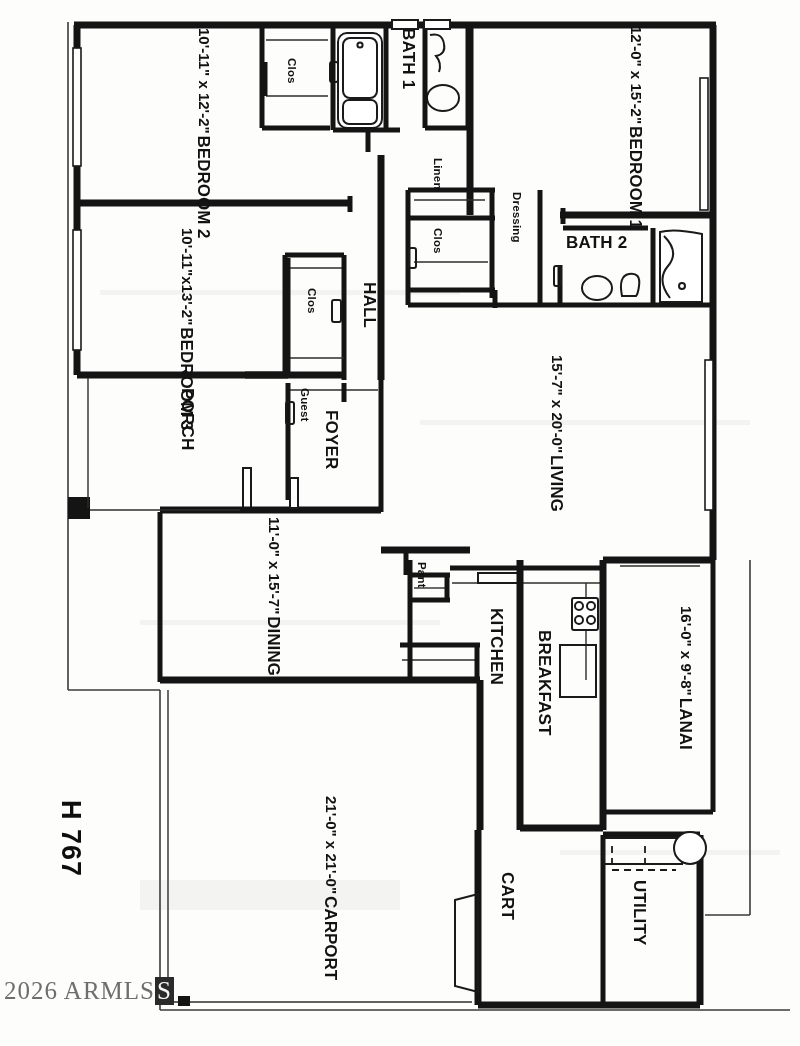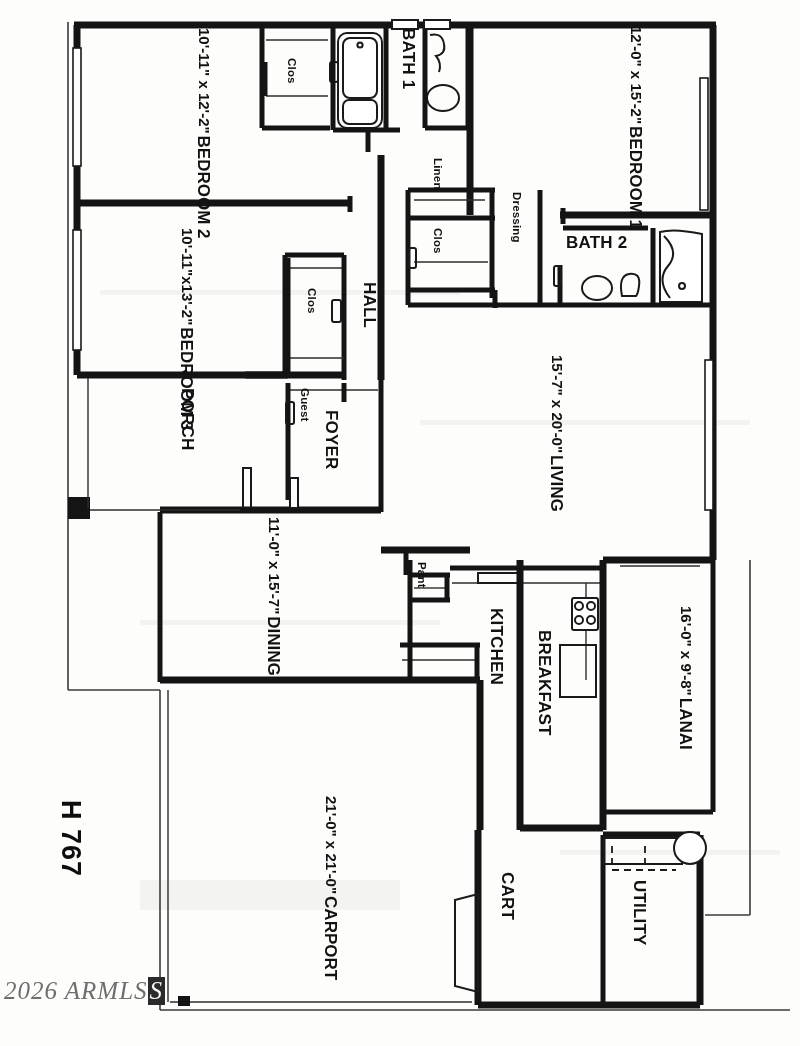--- a/index.html
+++ b/index.html
@@ -76,21 +76,20 @@
   }
   #watermark {
     position: absolute;
     left: 4px;
     top: 977px;
     font-size: 25px;
     color: #6e6e6e;
     font-family: "Liberation Serif", serif;
     letter-spacing: 1px;
     white-space: nowrap;
-    font-style: italic;
   }
   #watermark .wm-box {
     display: inline-block;
     background: #2a2a2a;
     color: #f5f5f5;
     padding: 0 2px;
     font-family: "Liberation Serif", serif;
   }
   .ghost {
     position: absolute;

